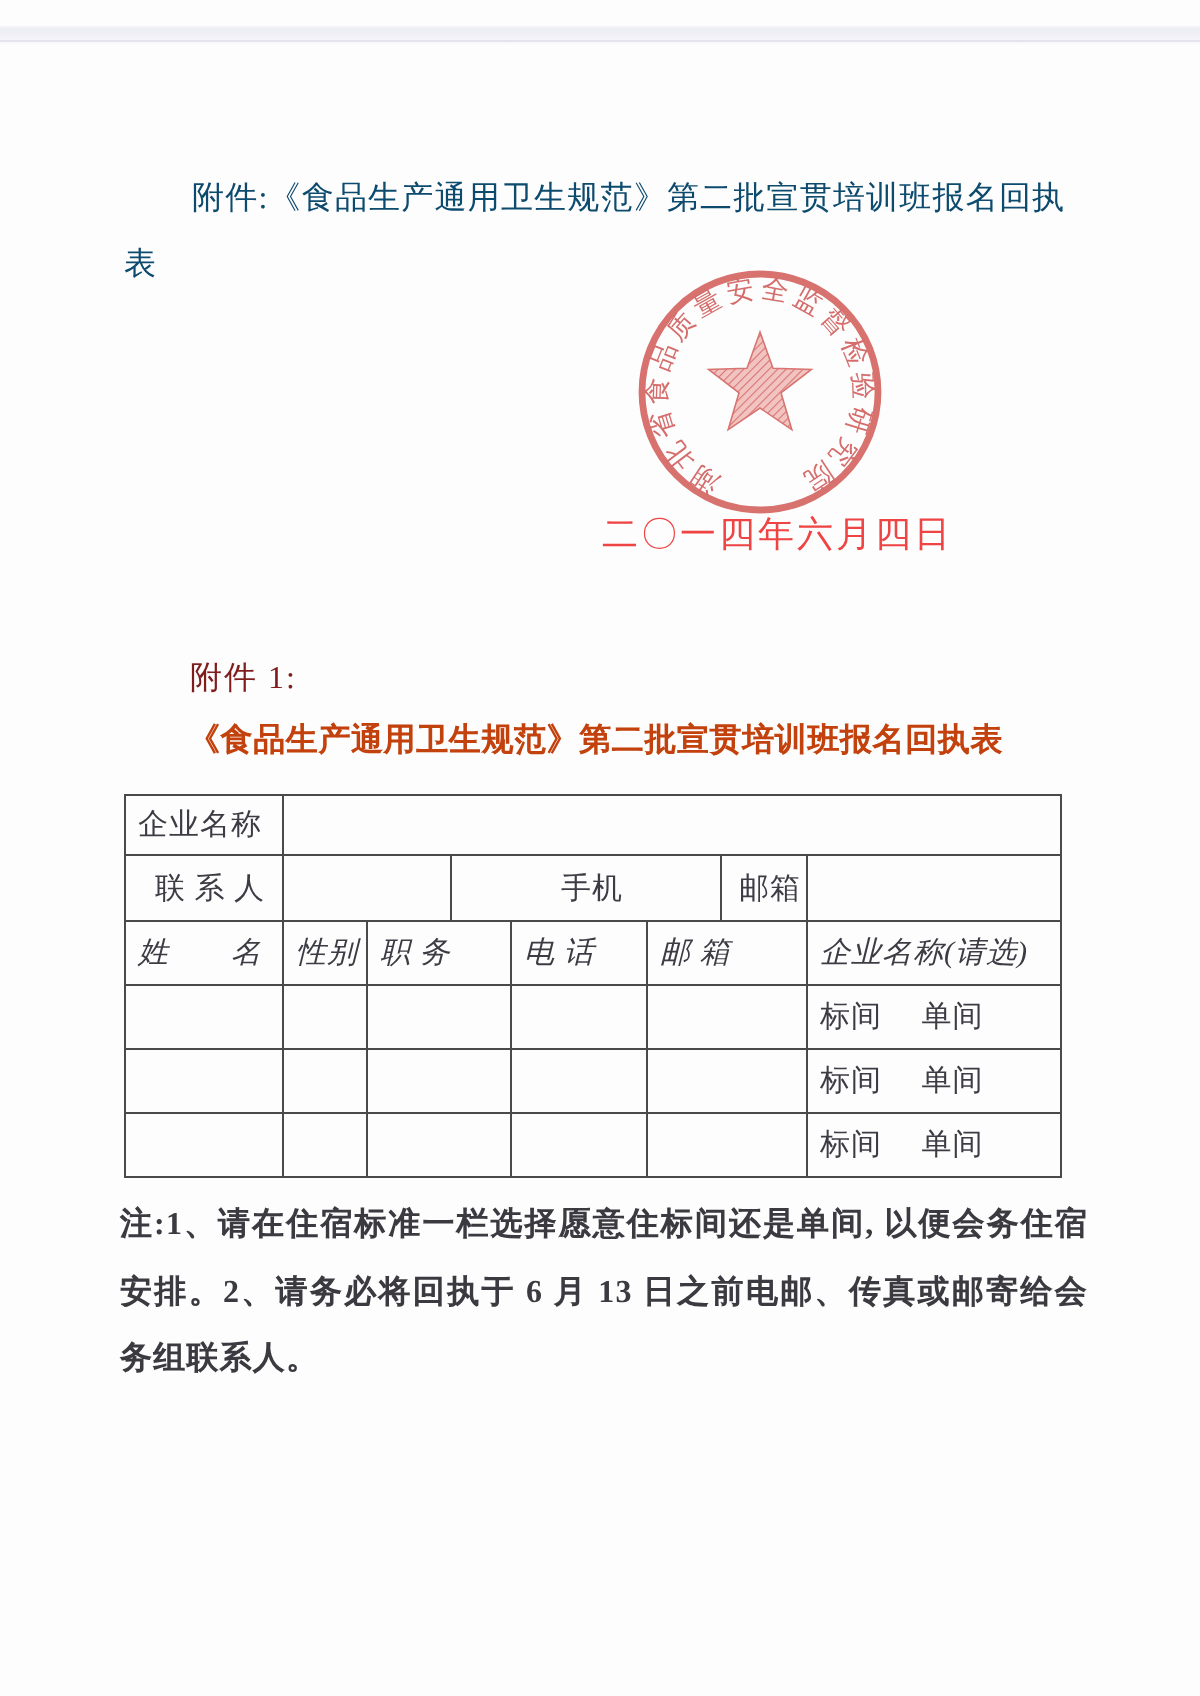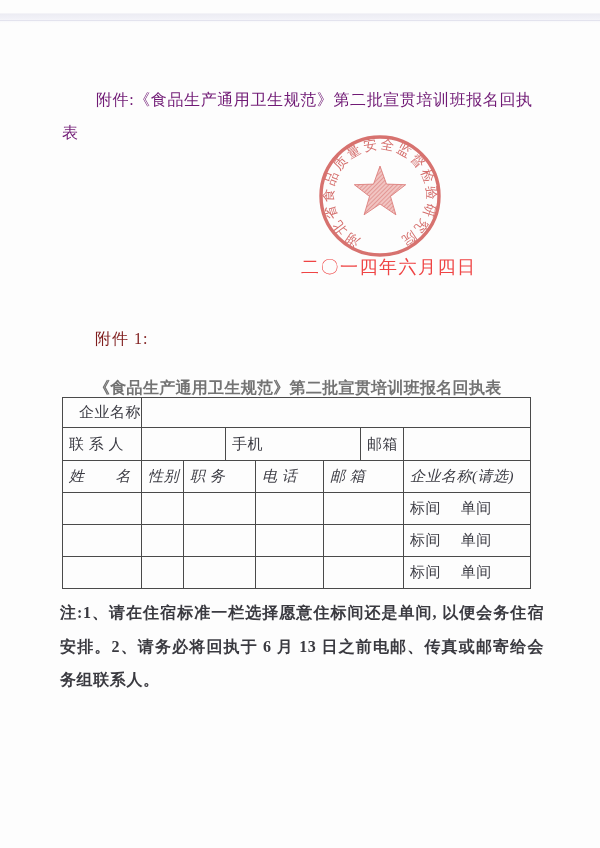--- a/index.html
+++ b/index.html
@@ -17,54 +17,54 @@
     background:linear-gradient(#ececf3,#f2f2f8 55%,#fdfdfd);
     border-top:1px solid #f3f3f7;
   }
   .scan-shadow-line{
     position:absolute;top:20px;left:0;width:100%;height:1px;
     background:#dcdce9;opacity:.75;
   }
   .attachment-line{
     position:absolute;left:62px;top:83px;width:484px;
     font-size:16px;line-height:33px;letter-spacing:.6px;
-    text-indent:34px;color:#701a75;margin:0;
+    text-indent:34px;color:#0c4a6e;margin:0;
   }
   .stamp{
     position:absolute;left:317px;top:133px;width:126px;height:126px;
     opacity:.88;
   }
   .doc-date{
     position:absolute;left:301px;top:209px;
     font-size:18px;letter-spacing:1.5px;color:#ef4444;
     z-index:3;
     margin-top:46px;
   }
   .att1-label{
     position:absolute;left:95px;top:329px;
     font-size:16px;letter-spacing:1px;color:#7f1d1d;
   }
   .form-title{
-    position:absolute;left:94px;top:378px;
-    font-size:16px;font-weight:600;letter-spacing:.3px;color:#737373;
+    position:absolute;left:94px;top:360px;
+    font-size:16px;font-weight:600;letter-spacing:.3px;color:#c2410c;
   }
   table.reg{
     position:absolute;left:62px;top:397px;
     border-collapse:collapse;table-layout:fixed;
     width:468px;
   }
   table.reg td{
     border:1px solid #4a4a4a;
     font-size:15px;color:#3c3c44;
     padding:0 0 0 6px;
     overflow:hidden;white-space:nowrap;
     vertical-align:middle;
   }
-  tr.r1 td{height:29px;text-align:right;}
-  tr.r2 td{height:32px;}
+  tr.r1 td{height:29px;}
+  tr.r2 td{height:32px;text-align:center;}
   tr.r3 td{height:31px;font-style:italic;}
   tr.rd td{height:31px;}
   td.lbl{letter-spacing:.5px;}
   td.blank{padding:0;}
   .note{
     position:absolute;left:60px;top:596px;width:484px;
     font-size:16px;line-height:33.5px;letter-spacing:.6px;
     color:#3a3a40;margin:0;text-align:justify;font-weight:bold;
   }
 </style>

